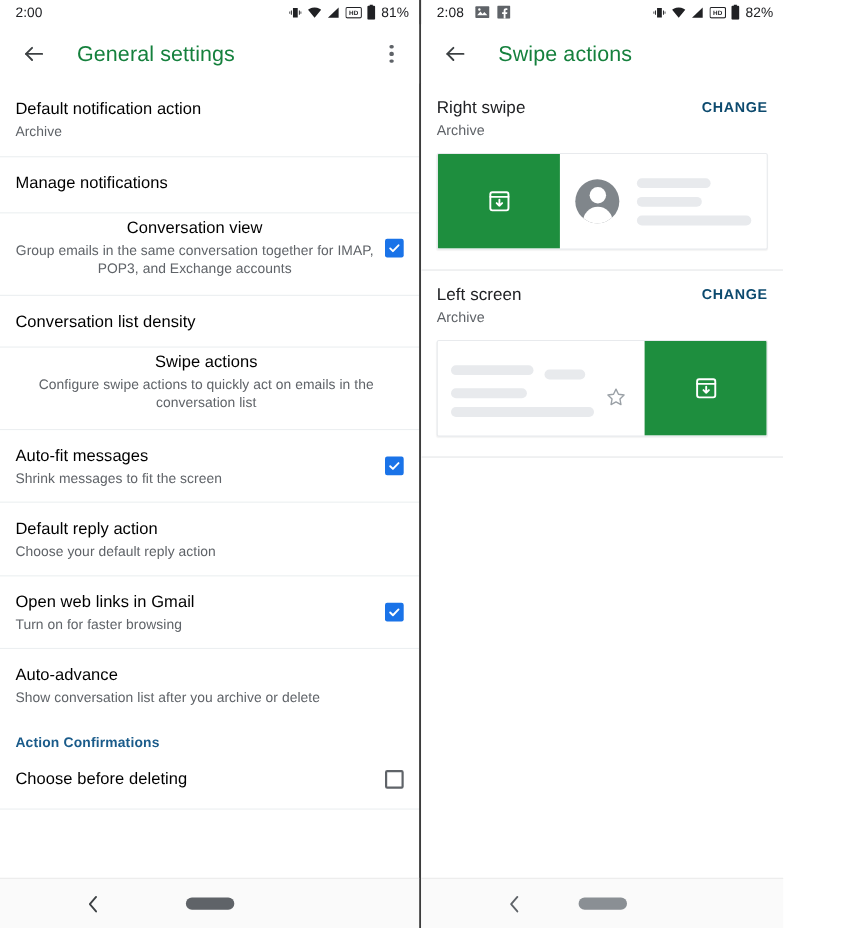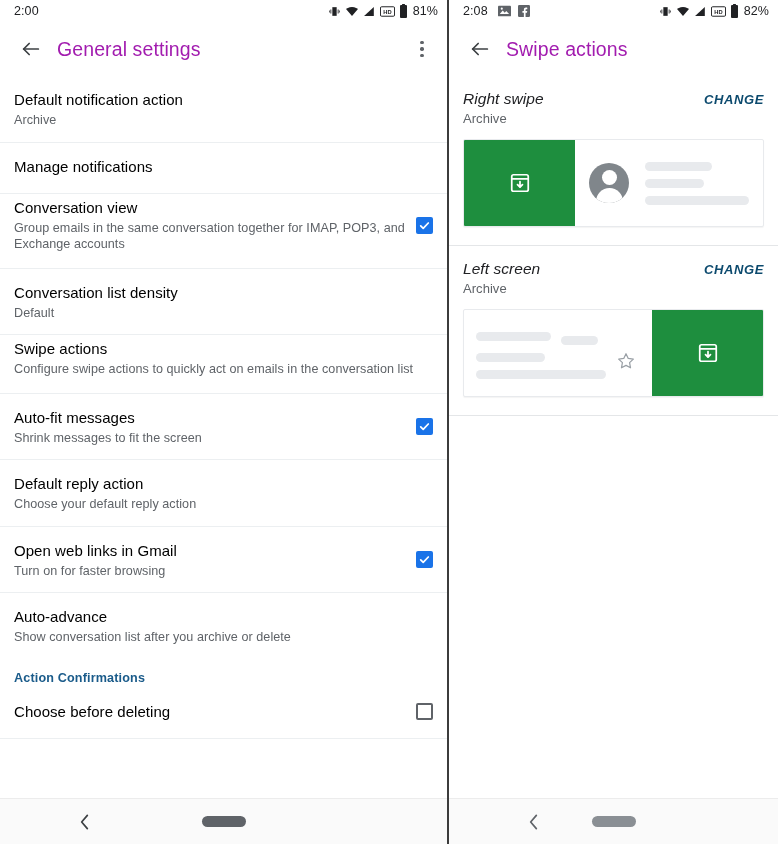--- a/index.html
+++ b/index.html
@@ -6,21 +6,21 @@
   html, body {
     width: 782px; height: 844px;
     background: #ffffff;
     font-family: "Liberation Sans", sans-serif;
     overflow: hidden;
   }
   .screens { display: flex; width: 782px; height: 844px; }
 
   
   .phone { position: relative; height: 844px; background: #ffffff; display: flex; flex-direction: column; }
-  .phone.left  { width: 449px; border-right: 2px solid #3c3c3c; }
+  .phone.left  { width: 383px; border-right: 2px solid #3c3c3c; }
   .phone.right { width: 329px; }
 
   
   .statusbar {
     height: 22px; flex: 0 0 22px;
     display: flex; align-items: center;
     padding: 0 9px 0 14px;
     font-size: 12.5px; color: #202124; letter-spacing: .1px;
   }
   .status-time { font-size: 12.5px; color: #202124; }
@@ -31,22 +31,22 @@
 
   
   .appbar {
     height: 54px; flex: 0 0 54px;
     display: flex; align-items: center;
     padding: 0 8px 0 14px;
     background: #ffffff;
   }
   .appbar-back { width: 34px; height: 34px; display: flex; align-items: center; justify-content: center; cursor: pointer; }
   .appbar-title {
-    font-size: 19.5px; color: #a21caf; font-weight: 400;
-    margin-left: 9px; letter-spacing: .1px; white-space: nowrap;
+    font-size: 19.5px; color: #15803d; font-weight: 400;
+    margin-left: 22px; letter-spacing: .1px; white-space: nowrap;
   }
   .appbar-overflow { margin-left: auto; width: 34px; height: 40px; display: flex; flex-direction: column;
     align-items: center; justify-content: center; gap: 3.2px; cursor: pointer; }
   .appbar-overflow i { width: 3.4px; height: 3.4px; border-radius: 50%; background: #5f6368; display: block; }
 
   
   .settings-list { flex: 1 1 auto; overflow: hidden; }
   .srow {
     position: relative;
     padding: 14px 14px 13px 14px;
@@ -55,40 +55,40 @@
   }
   .srow .texts { flex: 1 1 auto; min-width: 0; padding-right: 6px; }
   .srow .title {
     font-size: 15px; color: #000000; line-height: 19px; letter-spacing: .05px;
   }
   .srow .sub {
     font-size: 12.6px; color: #5f6368; line-height: 16.5px;
     margin-top: 3px; letter-spacing: .05px;
   }
   .srow.single { padding-bottom: 17px; }
-  .srow.tall { padding-top: 4px; padding-bottom: 15px; }
+  .srow.tall { padding-top: 4px; padding-bottom: 15px; text-align: center; }
 
   .cb-wrap { flex: 0 0 auto; display: flex; align-items: center; align-self: center; padding-left: 4px; }
   .checkbox {
     width: 17px; height: 17px; border-radius: 2px;
     display: flex; align-items: center; justify-content: center; cursor: pointer;
   }
   .checkbox.on  { background: #1a73e8; border: none; }
   .checkbox.off { background: #ffffff; border: 2px solid #5f6368; }
 
   .section-head {
     padding: 12px 14px 3px 14px;
     font-size: 12.6px; color: #1a5b8a; font-weight: 700; letter-spacing: .15px;
   }
   .srow.no-border { border-bottom: none; }
 
   
   .swipe-body { flex: 1 1 auto; background: #ffffff; overflow: hidden; }
   .swipe-section { padding: 14px 14px 18px 14px; border-bottom: 1px solid #e4e6e8; }
-  .swipe-head { display: flex; align-items: center; font-style: italic; }
+  .swipe-head { display: flex; align-items: flex-start; }
   .swipe-title { font-size: 15.5px; color: #202124; letter-spacing: .05px; }
   .swipe-change {
     margin-left: auto; font-size: 13px; font-weight: 700; color: #0c4a6e;
     letter-spacing: .6px; cursor: pointer;
   }
   .swipe-sub { font-size: 13px; color: #5f6368; margin-top: 3px; letter-spacing: .05px; }
 
   .preview {
     margin-top: 13px; height: 88px; width: 100%;
     background: #ffffff; border: 1px solid #e8eaed; border-radius: 2px;
@@ -200,21 +200,20 @@
             <svg width="13" height="13" viewBox="0 0 24 24" fill="none" stroke="#ffffff" stroke-width="3.2" stroke-linecap="round" stroke-linejoin="round">
               <path d="M5 12.6 9.6 17.2 19 7.4"></path>
             </svg>
           </div>
         </div>
       </div>
 
       <div class="srow">
         <div class="texts">
           <div class="title">Conversation list density</div>
-          <div class="sub">Default</div>
         </div>
       </div>
 
       <div class="srow tall">
         <div class="texts">
           <div class="title">Swipe actions</div>
           <div class="sub">Configure swipe actions to quickly act on emails in the conversation list</div>
         </div>
       </div>
 

